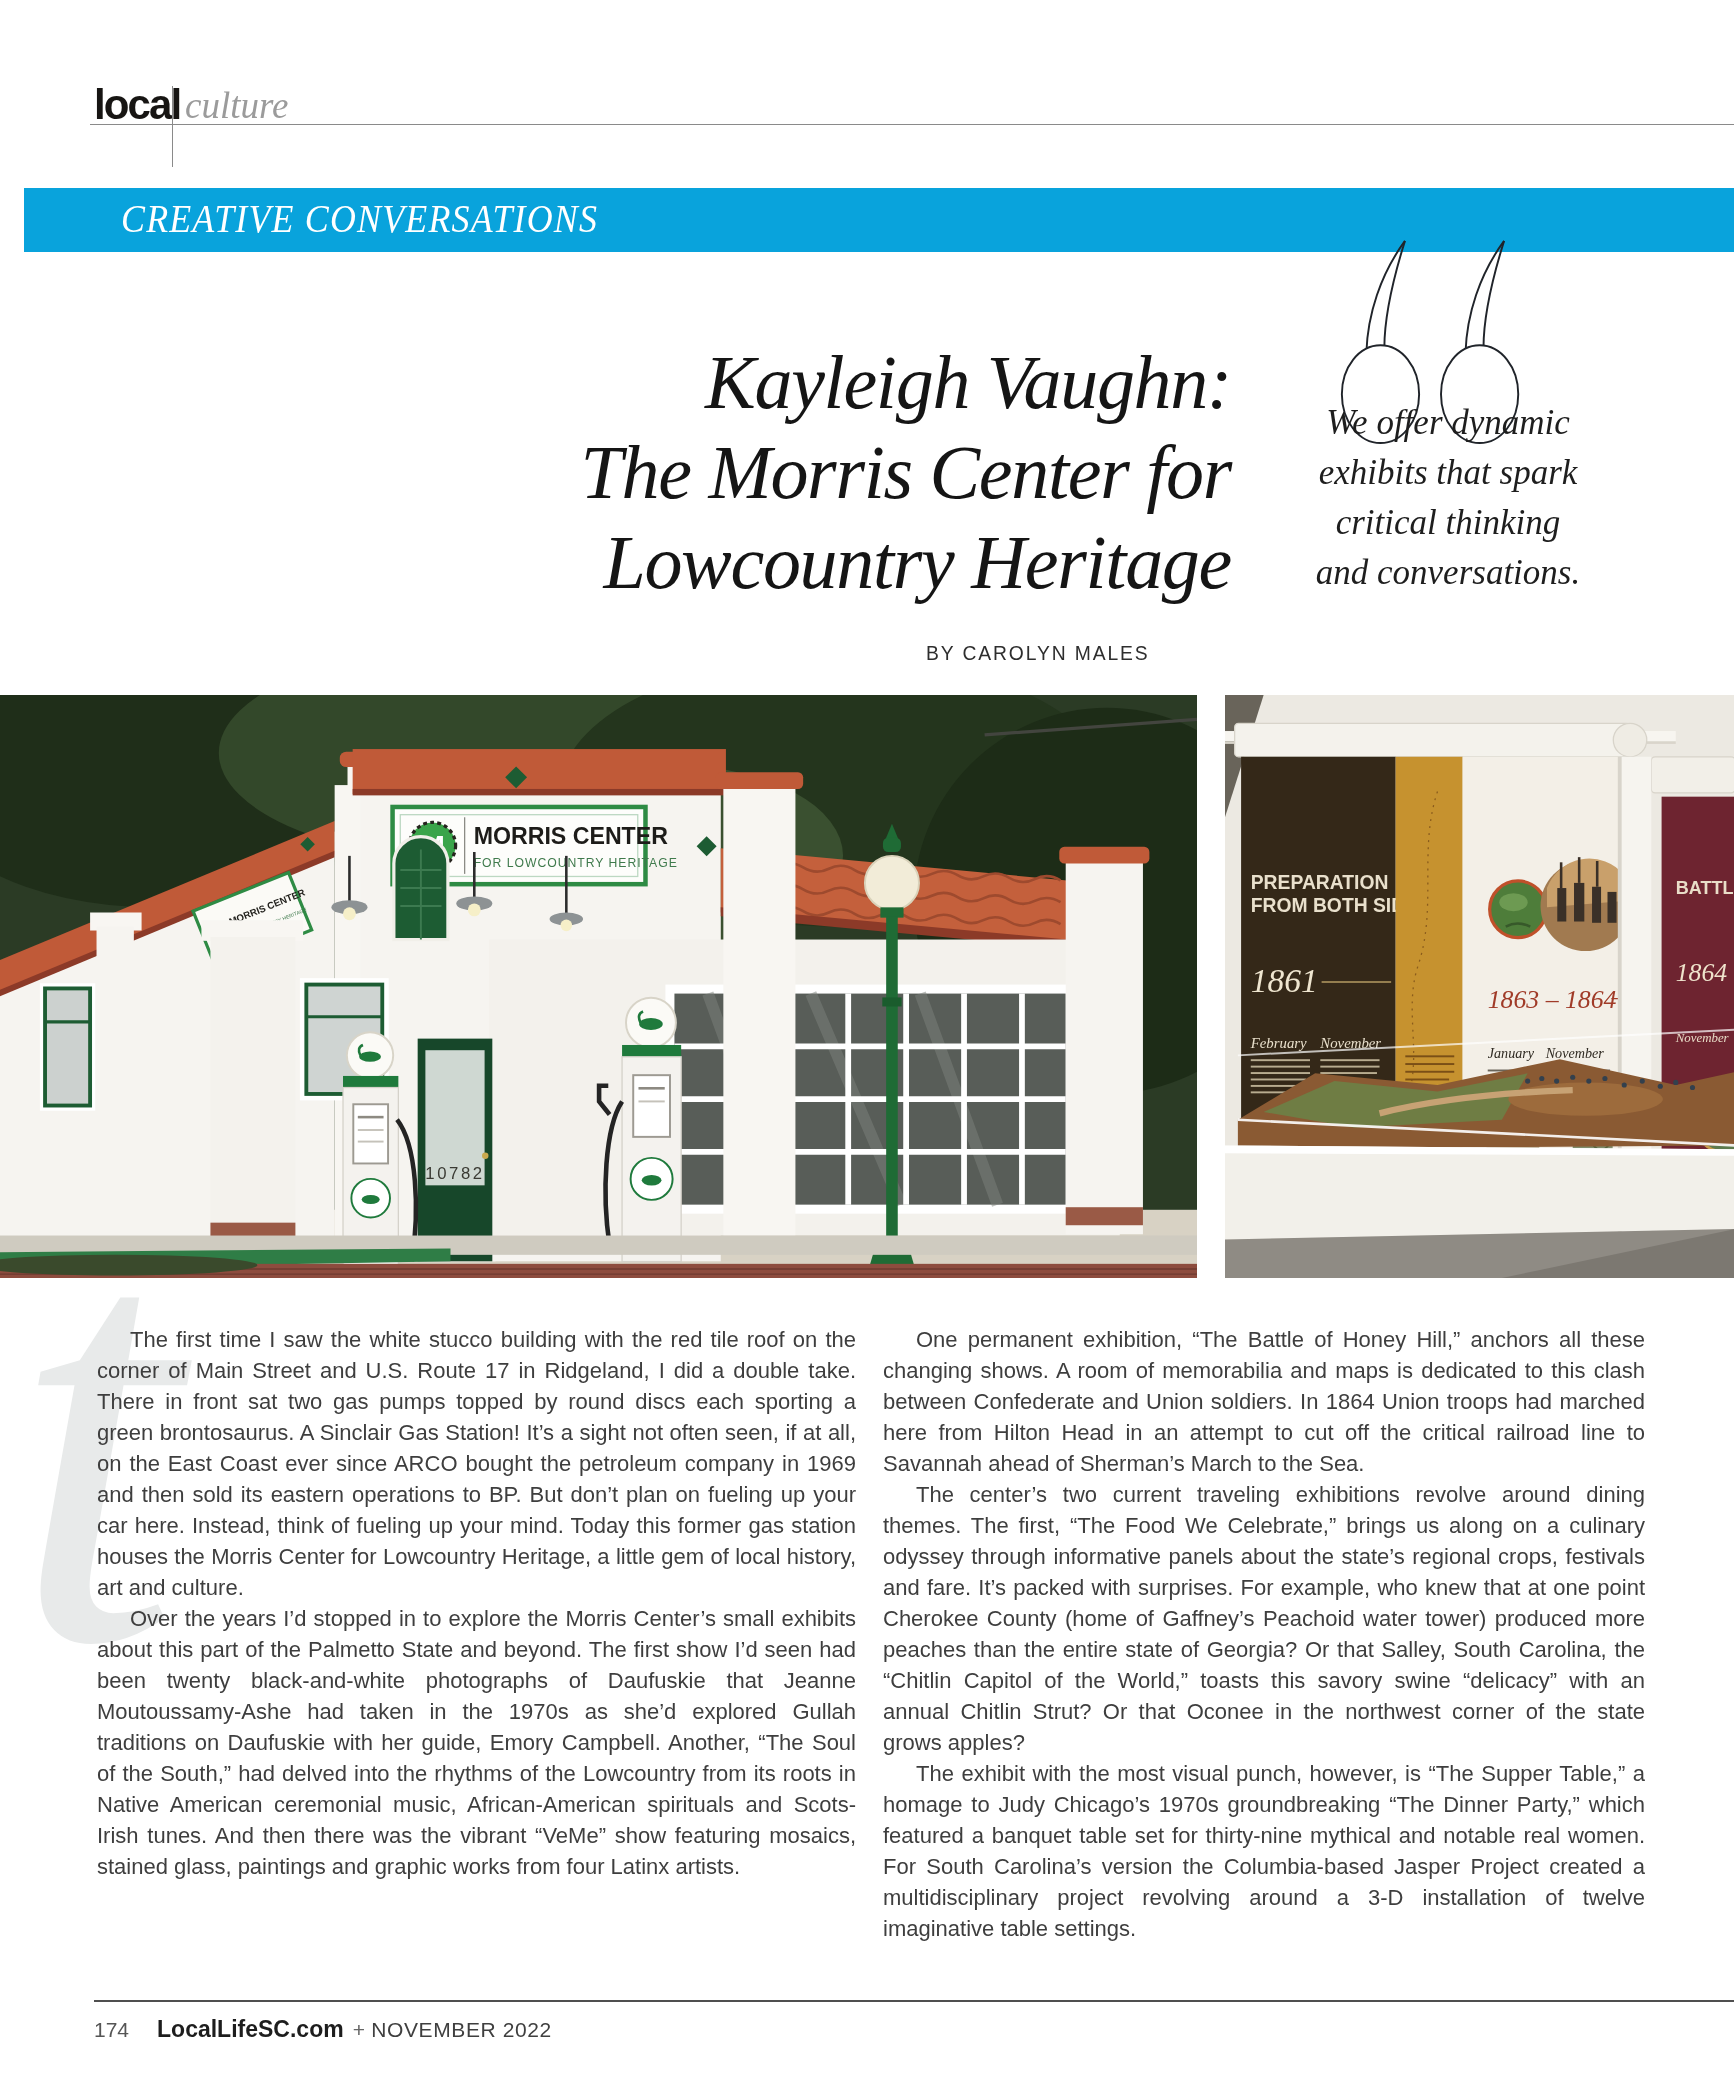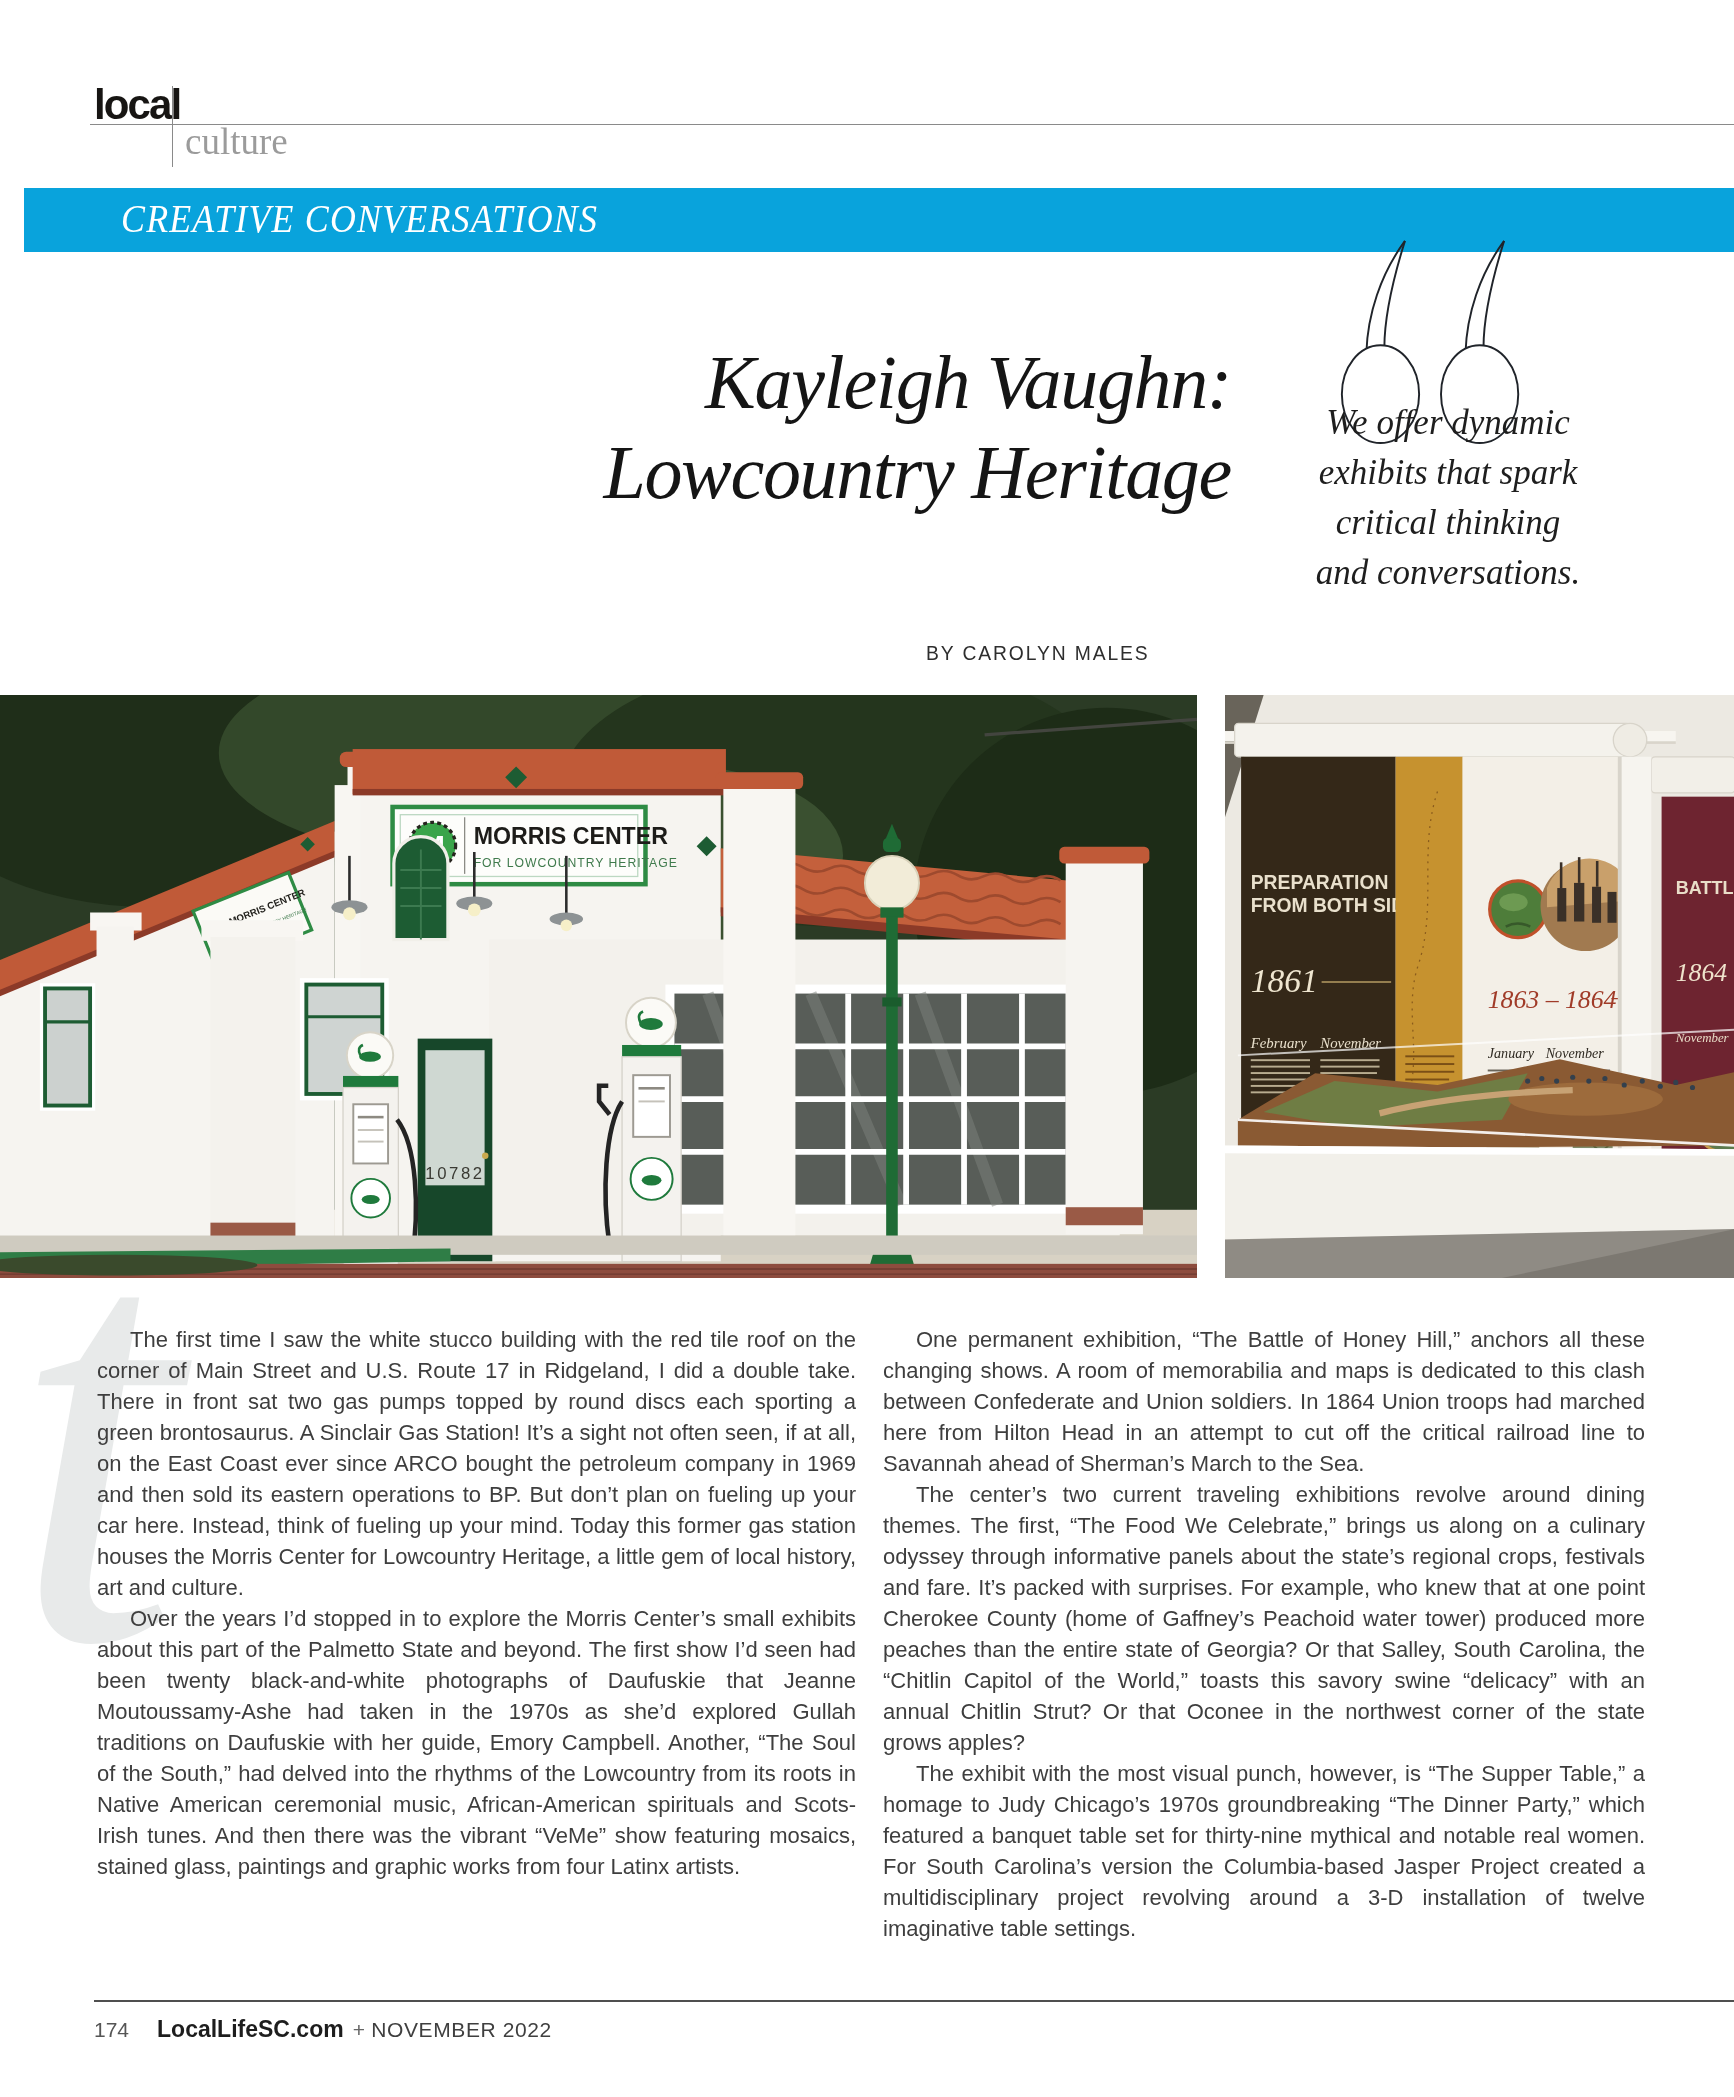--- a/index.html
+++ b/index.html
@@ -1,21 +1,21 @@
 <!DOCTYPE html>
 <html lang="en" style="font-size:10.3px"><head>
 <meta charset="utf-8">
 <style>
   html,body{margin:0;padding:0;background:#ffffff;}
   #page{position:relative;width:1735px;height:2097px;background:#ffffff;overflow:hidden;
         font-family:"Liberation Sans", sans-serif;color:#3e3e3e;}
   .abs{position:absolute;}
   
   .brand{font-family:"Liberation Sans",sans-serif;font-weight:900;font-size:42px;letter-spacing:-1.9px;color:#171513;}
-  .section-script{font-family:"Liberation Serif",serif;font-size:37px;color:#9b9b9b;margin-top:36px;}
+  .section-script{font-family:"Liberation Serif",serif;font-style:italic;font-size:37px;color:#9b9b9b;}
   .rule{background:#8a8a8a;}
   
   .banner{background:#09a3dc;}
   .banner-label{font-family:"Liberation Serif",serif;font-style:italic;font-size:39px;color:#ffffff;
                 letter-spacing:1.3px;transform:scaleX(.92);transform-origin:0 50%;white-space:nowrap;}
   
   .title-block{text-align:right;font-family:"Liberation Serif",serif;font-style:italic;color:#151515;
                font-size:76px;line-height:90px;letter-spacing:-1.3px;white-space:nowrap;}
   .byline{font-family:"Liberation Sans",sans-serif;font-size:19.3px;letter-spacing:1.9px;color:#2e2e2e;text-align:left;}
   
@@ -55,20 +55,21 @@
       <path d="M104,6 C84,70 72,130 72,172"></path>
       <ellipse cx="66" cy="244" rx="60" ry="76" fill="#ffffff"></ellipse>
       <path d="M258,6 C220,58 200,120 198,180"></path>
       <path d="M258,6 C238,70 226,130 226,172"></path>
       <ellipse cx="220" cy="244" rx="60" ry="76" fill="#ffffff"></ellipse>
     </g>
   </svg>
 
   <div class="abs title-block" style="left:335px;top:337px;width:896px;">
     <div>Kayleigh Vaughn:</div>
+    <div>The Morris Center for</div>
     <div>Lowcountry Heritage</div>
   </div>
   <div class="abs byline" style="left:926px;top:643px;width:322px;">BY CAROLYN MALES</div>
 
   <div class="abs pullquote" style="left:1255px;top:398px;width:386px;">
     <div>We offer dynamic</div>
     <div>exhibits that spark</div>
     <div>critical thinking</div>
     <div>and conversations.</div>
   </div>

